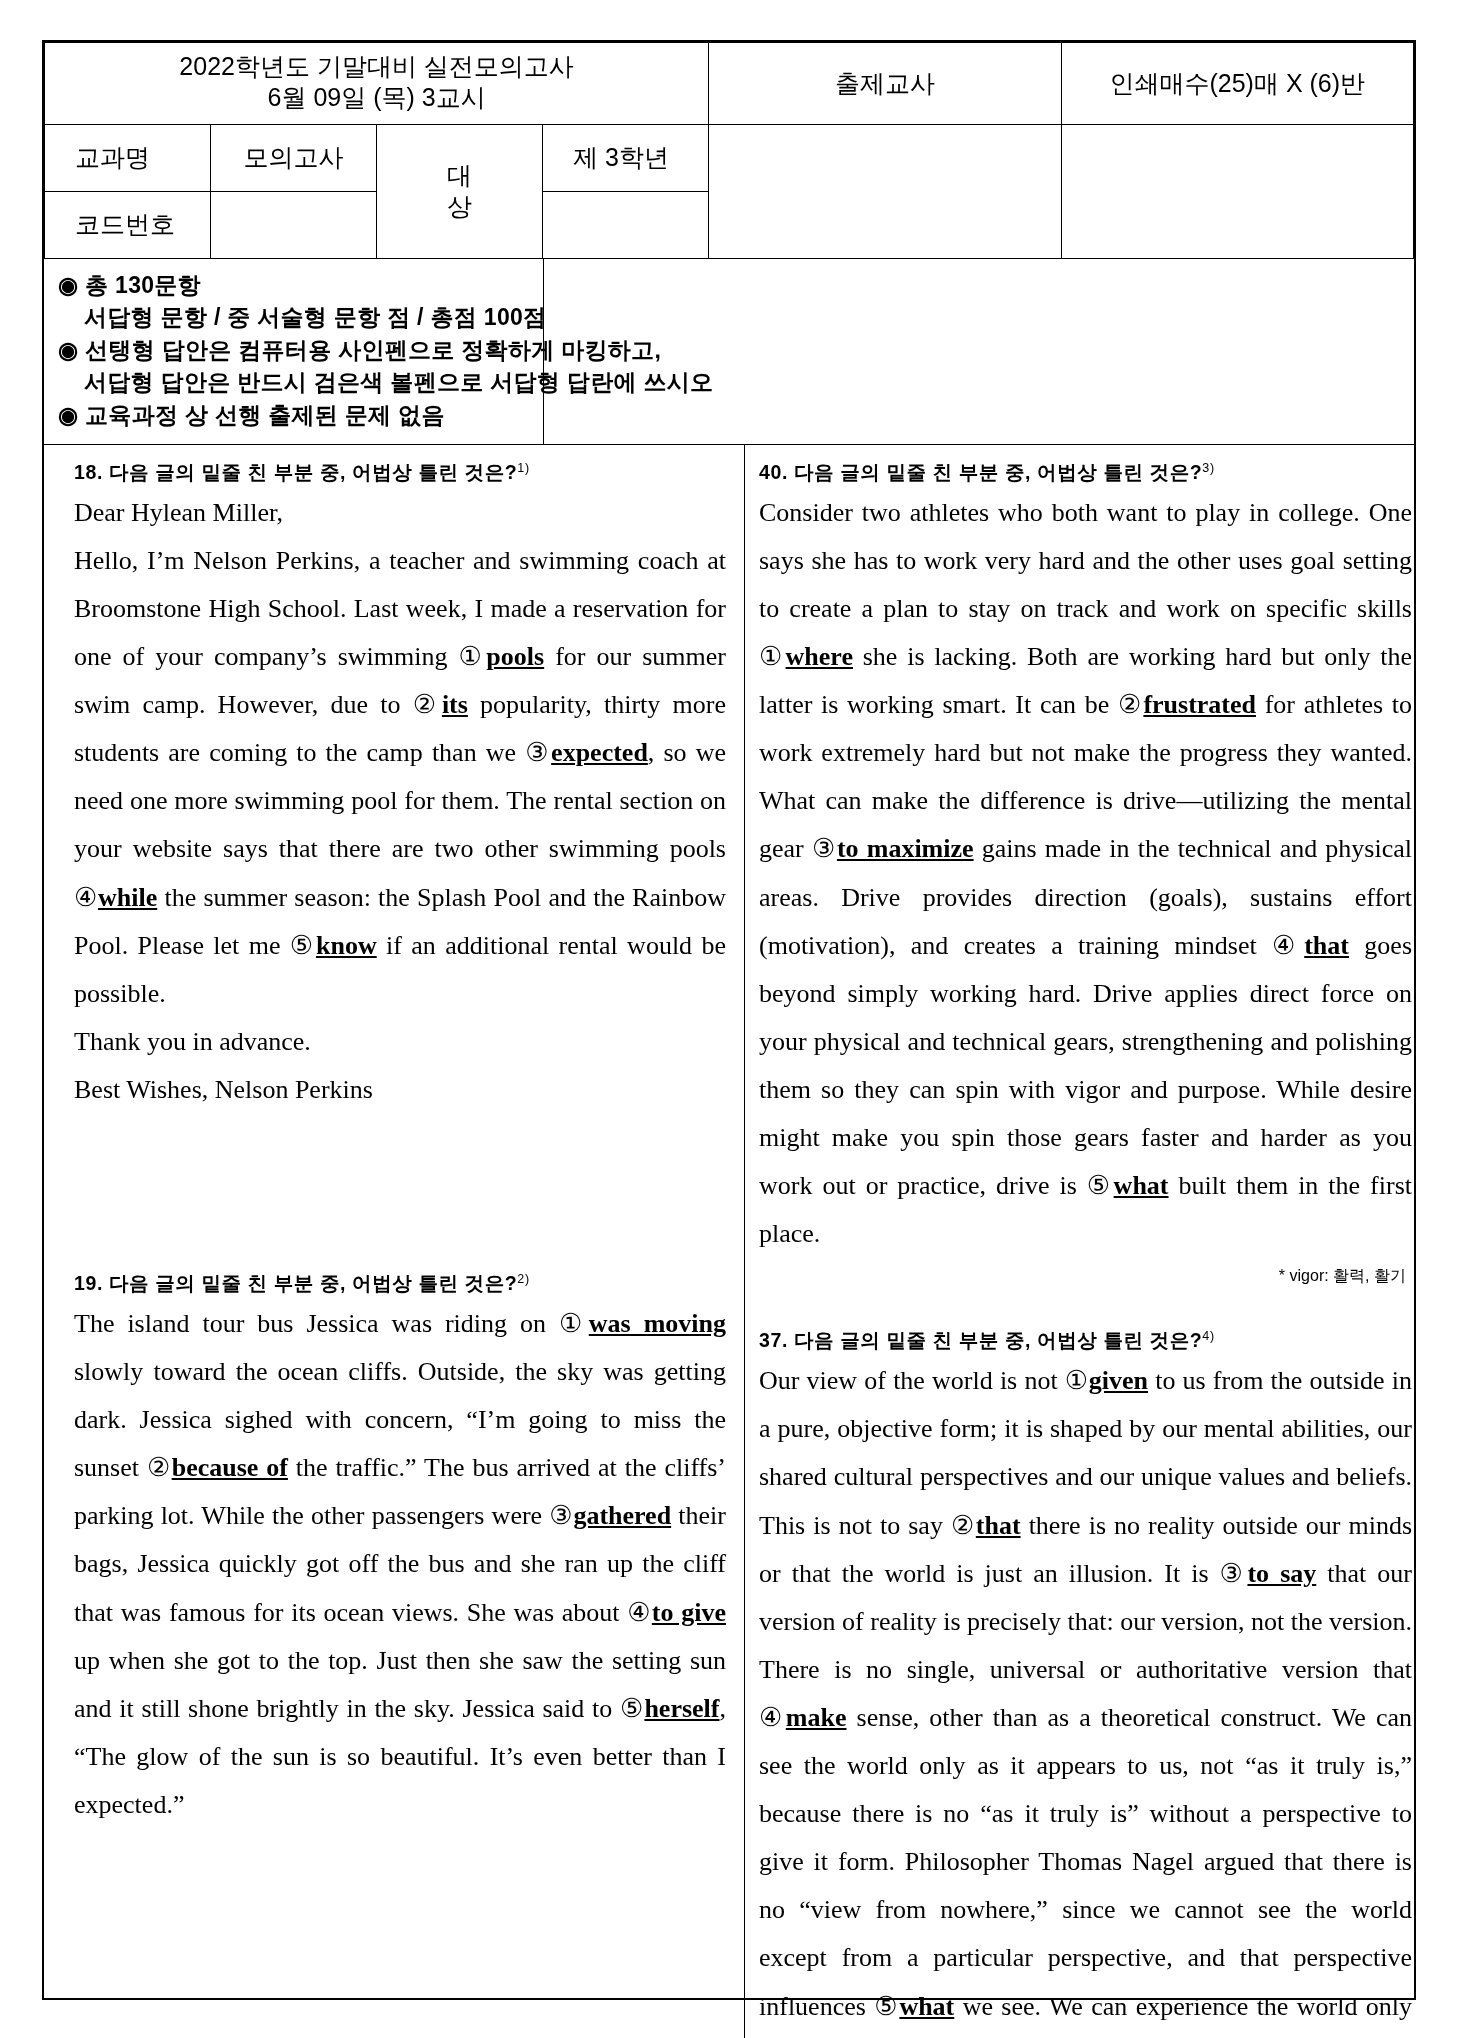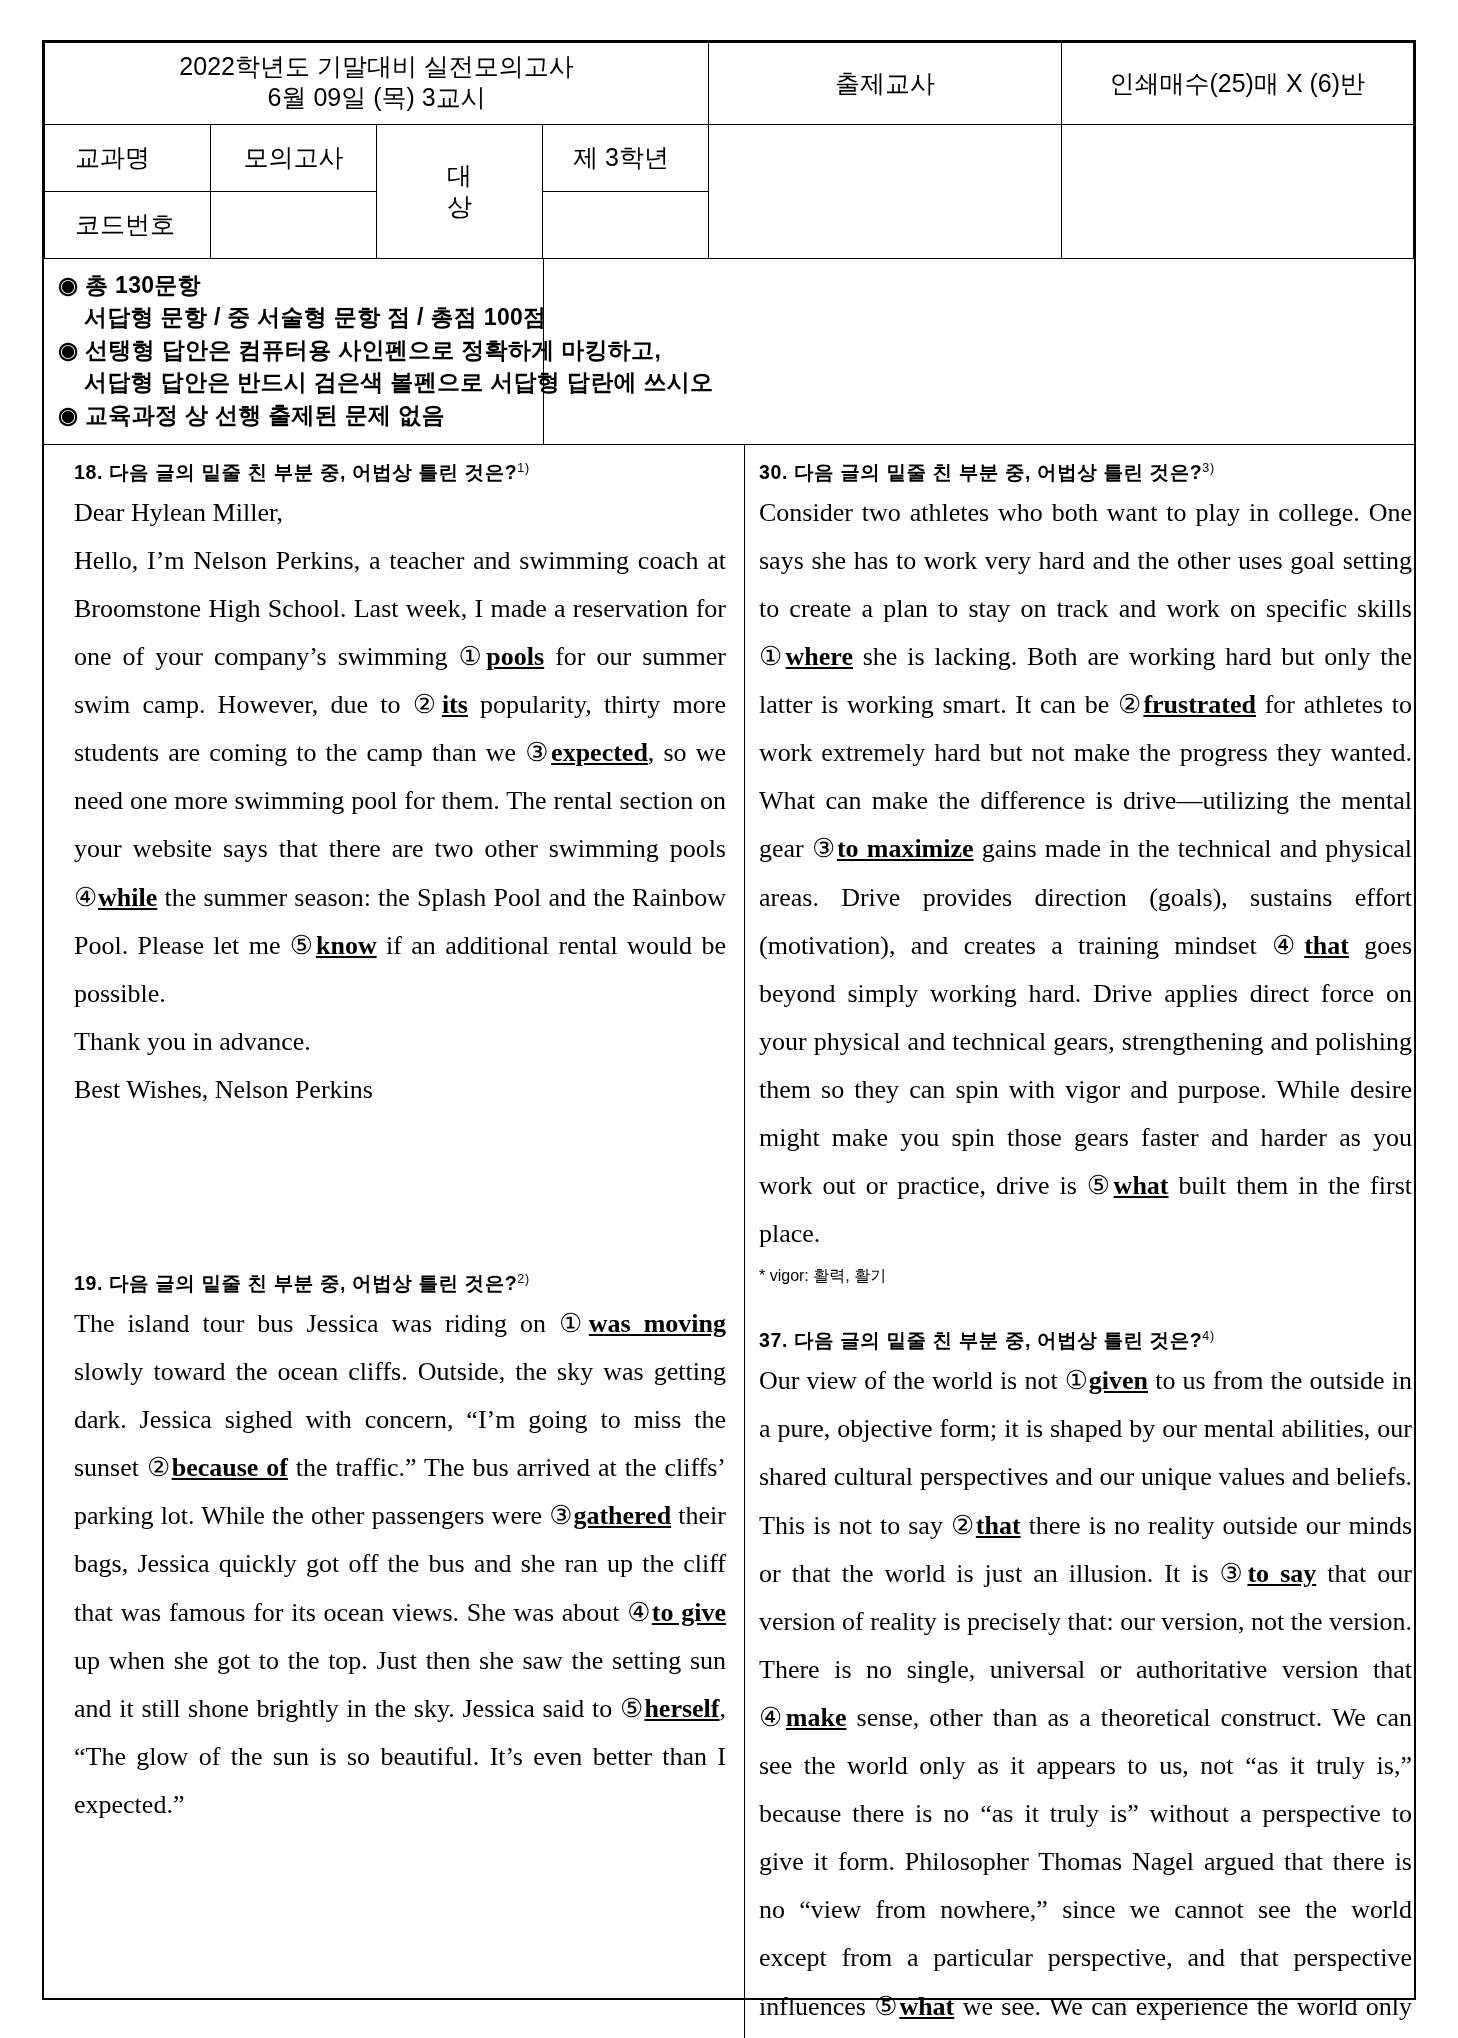--- a/index.html
+++ b/index.html
@@ -131,21 +131,21 @@
   .noindent { text-align: left; }
   u.ch {
     font-weight: bold;
     text-decoration: underline;
   }
   .circ { font-weight: normal; }
 
   .footnote {
     font-family: "Liberation Sans", sans-serif;
     font-size: 16px;
-    text-align: left;
+    text-align: right;
     margin-top: 8px;
     padding-right: 6px;
   }
   .spacer-19 { height: 150px; }
   .gap { height: 34px; }
 </style>
 </head>
 <body>
 
 <div class="page">
@@ -219,21 +219,21 @@
             <p style="margin:0;"><span>The island tour bus Jessica was riding on </span><span class="circ">①</span><u class="ch">was moving</u><span> slowly toward the ocean cliffs. Outside, the sky was getting dark. Jessica sighed with concern, “I’m going to miss the sunset </span><span class="circ">②</span><u class="ch">because of</u><span> the traffic.” The bus arrived at the cliffs’ parking lot. While the other passengers were </span><span class="circ">③</span><u class="ch">gathered</u><span> their bags, Jessica quickly got off the bus and she ran up the cliff that was famous for its ocean views. She was about </span><span class="circ">④</span><u class="ch">to give</u><span> up when she got to the top. Just then she saw the setting sun and it still shone brightly in the sky. Jessica said to </span><span class="circ">⑤</span><u class="ch">herself</u><span>, “The glow of the sun is so beautiful. It’s even better than I expected.”</span></p>
           </div>
         </div>
 
       </div>
 
       <div class="col col-right">
 
         <div class="q-block">
           <div class="q-head">
-            <span>30.</span>
+            <span>40.</span>
             <span>다음 글의 밑줄 친 부분 중, 어법상 틀린 것은?</span><span class="sup">3)</span>
           </div>
           <div class="q-body">
             <p style="margin:0;"><span>Consider two athletes who both want to play in college. One says she has to work very hard and the other uses goal setting to create a plan to stay on track and work on specific skills </span><span class="circ">①</span><u class="ch">where</u><span> she is lacking. Both are working hard but only the latter is working smart. It can be </span><span class="circ">②</span><u class="ch">frustrated</u><span> for athletes to work extremely hard but not make the progress they wanted. What can make the difference is drive—utilizing the mental gear </span><span class="circ">③</span><u class="ch">to maximize</u><span> gains made in the technical and physical areas. Drive provides direction (goals), sustains effort (motivation), and creates a training mindset </span><span class="circ">④</span><u class="ch">that</u><span> goes beyond simply working hard. Drive applies direct force on your physical and technical gears, strengthening and polishing them so they can spin with vigor and purpose. While desire might make you spin those gears faster and harder as you work out or practice, drive is </span><span class="circ">⑤</span><u class="ch">what</u><span> built them in the first place.</span></p>
           </div>
           <div class="footnote">* vigor: 활력, 활기</div>
         </div>
 
         <div class="gap"></div>
 

